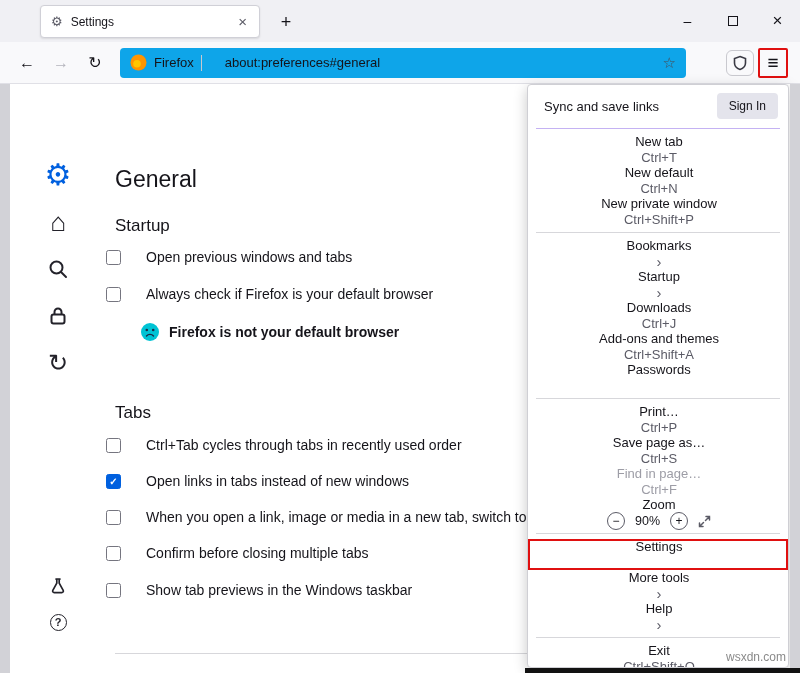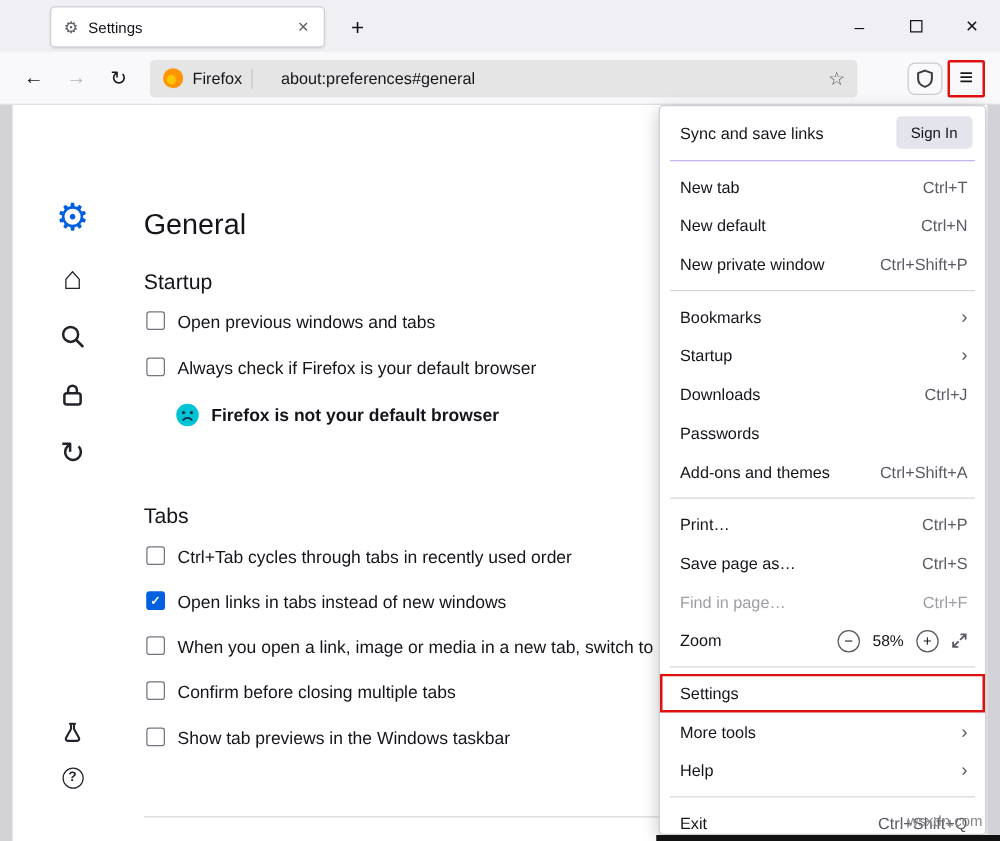--- a/index.html
+++ b/index.html
@@ -33,21 +33,21 @@
 
   
   .toolbar {
     position:absolute; top:42px; left:0; right:0; height:42px;
     background:#f9f9fb; border-bottom:1px solid #e0e0e6;
     display:flex; align-items:center; padding:0 12px; gap:4px;
   }
   .nav-btn { width:30px; height:30px; display:flex; align-items:center; justify-content:center; font-size:16px; border-radius:4px; color:#15141a; }
   .nav-btn.disabled { color:#b4b4bc; }
   .urlbar {
-    flex:1; height:30px; background:#e5e5e5; border-radius:4px;
+    flex:1; height:30px; background:#0ea5e9; border-radius:4px;
     display:flex; align-items:center; padding:0 10px; gap:7px; margin:0 6px;
   }
   .engine-label { font-size:13px; color:#15141a; }
   .url-sep { width:1px; height:16px; background:#c8c8ce; }
   .url-text { flex:1; font-size:13px; color:#15141a; white-space:nowrap; overflow:hidden;margin-left:16px; }
   .star-btn { font-size:15px; color:#4a4a52; }
   .tool-btn { width:30px; height:30px; display:flex; align-items:center; justify-content:center; border-radius:4px; }
   .shield-btn { margin-left:30px; border:1px solid #c9c9cf; border-radius:6px; width:28px; height:26px; background:#f9f9fb; }
   .hamburger { font-size:19px; color:#15141a; border:2px solid #e01010; border-radius:2px; }
 
@@ -59,21 +59,21 @@
   
   .cat-btn { position:absolute; width:32px; height:32px; display:flex; align-items:center; justify-content:center; border-radius:4px; }
   .gear-blue { color:#0060df; font-size:30px; line-height:1; }
   .home-ic { color:#23222a; font-size:26px; line-height:1; }
   .sync-ic { color:#23222a; font-size:24px; line-height:1; }
   .q-circle { width:17px; height:17px; border:1.6px solid #23222a; border-radius:50%; display:flex; align-items:center; justify-content:center; font-size:11px; color:#23222a; font-weight:bold; }
 
   
   .page-title { position:absolute; left:115px; top:166px; font-size:23px; font-weight:400; color:#15141a; }
   .sec-head { position:absolute; left:115px; font-size:17px; font-weight:400; color:#15141a; }
-  .chk-row { position:absolute; left:117px; display:flex; align-items:flex-start; gap:10px; font-size:14px; color:#15141a; width:640px; }
+  .chk-row { position:absolute; left:106px; display:flex; align-items:flex-end; gap:25px; font-size:14px; color:#15141a; width:640px; }
   .chk {
     width:15px; height:15px; border:1px solid #75757f; border-radius:2.5px; background:#fff;
     display:inline-flex; align-items:center; justify-content:center; flex:none;
     font-size:10px; color:#fff; font-weight:bold;
   }
   .chk.checked { background:#0060df; border-color:#0060df; }
   .chk.checked::after { content:"✓"; }
   .notice-row { position:absolute; left:140px; top:322px; display:flex; align-items:center; gap:9px; font-size:14px; font-weight:700; color:#15141a; }
   .content-divider { position:absolute; left:115px; top:653px; width:560px; height:1px; background:#d7d7db; }
 
@@ -81,21 +81,21 @@
   .menu-panel {
     position:absolute; top:84px; left:527px; width:262px; height:584px;
     background:#ffffff; border:1px solid #cfcfd4; border-radius:4px;
     box-shadow:0 4px 14px rgba(0,0,0,.22); z-index:40;
     padding:4px 0; font-size:13px; overflow:hidden;
   }
   .menu-sync { height:34px; display:flex; align-items:center; justify-content:space-between; padding:0 10px 0 16px; }
   .signin-btn { background:#e4e4ec; border:none; border-radius:4px; padding:6px 12px; font-size:12px; color:#15141a; font-family:inherit; }
   .mdiv { height:1px; background:#d7d7db; margin:5px 8px; }
   .mdiv.violet { background:#c4b2f3; }
-  .menu-row { height:31px; display:flex; align-items:center; justify-content:space-between; padding:0 14px 0 16px; }
+  .menu-row { height:31px; display:flex; align-items:center; justify-content:space-between; padding:0 14px 0 16px;flex-direction:column; }
   .menu-row .ml { color:#15141a; }
   .menu-row .ms { color:#5b5b66; font-size:13px; }
   .menu-row .chev { color:#5b5b66; font-size:15px; }
   .menu-row.disabled .ml, .menu-row.disabled .ms { color:#9d9da6; }
   .menu-row.selected { box-shadow: inset 0 0 0 2px #e01010; }
   .zoom-controls { display:flex; align-items:center; gap:10px; }
   .zbtn { width:18px; height:18px; border:1.2px solid #5b5b66; border-radius:50%; display:flex; align-items:center; justify-content:center; font-size:12px; color:#15141a; }
   .zval { font-size:12.5px; color:#15141a; }
 
   .watermark { position:absolute; right:14px; bottom:9px; font-size:12px; color:#8a8a8a; z-index:60; }
@@ -258,45 +258,45 @@
     </div>
     <div class="menu-row">
       <span class="ml">Startup</span>
       <span class="chev">›</span>
     </div>
     <div class="menu-row">
       <span class="ml">Downloads</span>
       <span class="ms">Ctrl+J</span>
     </div>
     <div class="menu-row">
-      <span class="ml">Passwords</span>
-    </div>
-    <div class="menu-row">
       <span class="ml">Add-ons and themes</span>
       <span class="ms">Ctrl+Shift+A</span>
+    </div>
+    <div class="menu-row">
+      <span class="ml">Passwords</span>
     </div>
     <div class="mdiv"></div>
 
     <div class="menu-row">
       <span class="ml">Print…</span>
       <span class="ms">Ctrl+P</span>
     </div>
     <div class="menu-row">
       <span class="ml">Save page as…</span>
       <span class="ms">Ctrl+S</span>
     </div>
     <div class="menu-row disabled">
       <span class="ml">Find in page…</span>
       <span class="ms">Ctrl+F</span>
     </div>
     <div class="menu-row">
       <span class="ml">Zoom</span>
       <span class="zoom-controls">
         <span class="zbtn">−</span>
-        <span class="zval">58%</span>
+        <span class="zval">90%</span>
         <span class="zbtn">+</span>
         <span style="display:flex;">
           <svg width="13" height="13" viewBox="0 0 13 13">
               <path d="M8 1.5 h3.5 v3.5 M11.5 1.5 L7.5 5.5 M5 11.5 H1.5 V8 M1.5 11.5 L5.5 7.5" fill="none" stroke="#5b5b66" stroke-width="1.5" stroke-linecap="round"></path>
             </svg>
         </span>
       </span>
     </div>
     <div class="mdiv"></div>
 

